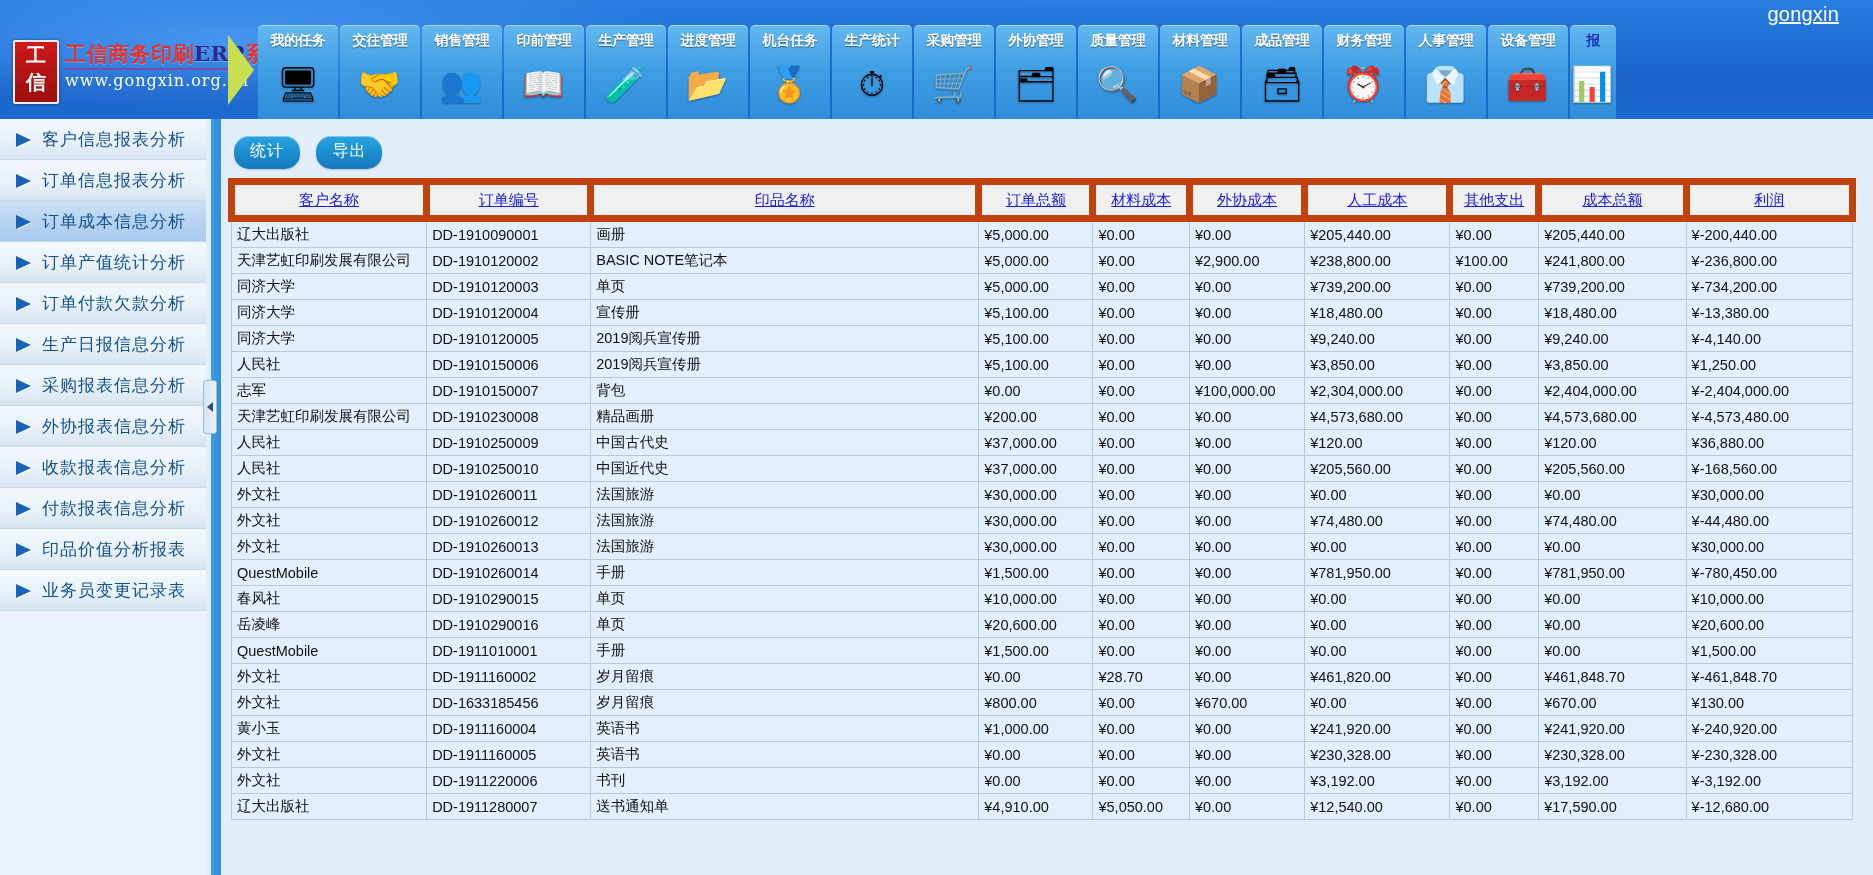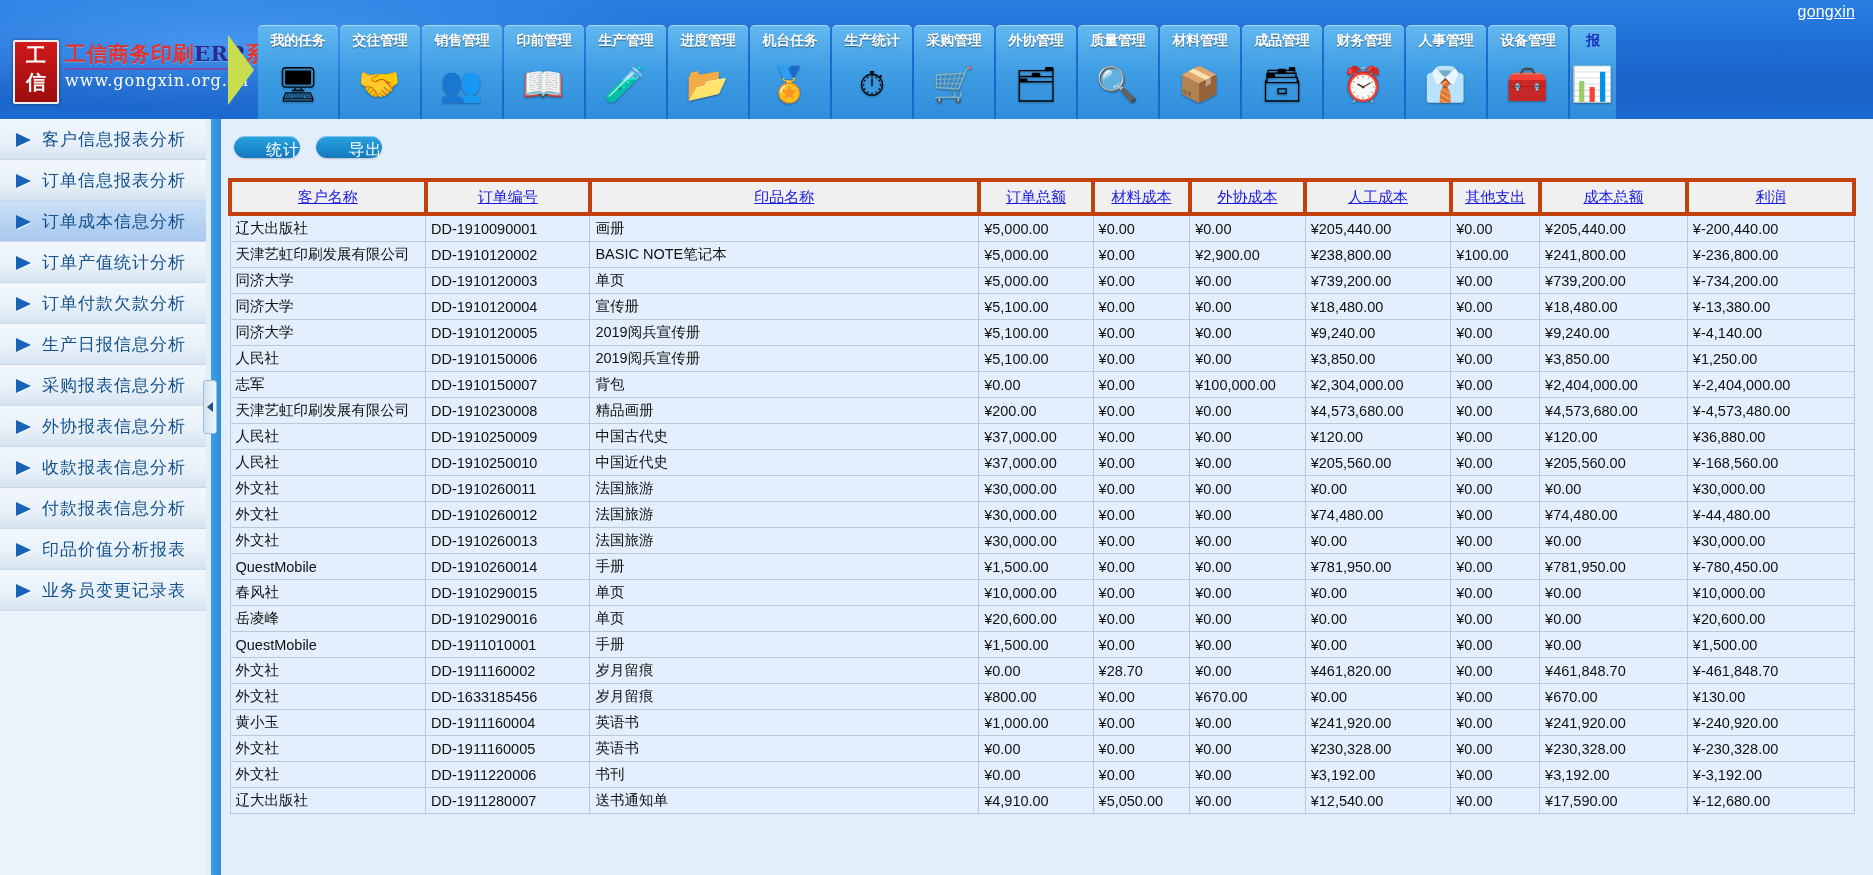--- a/index.html
+++ b/index.html
@@ -12,21 +12,21 @@
   .topbar{
     position:absolute;left:0;top:0;width:1873px;height:119px;
     background:linear-gradient(180deg,#2a7fe0 0%,#1f6fd6 35%,#1a63c8 70%,#1c6ad0 100%);
     overflow:hidden;
   }
   .topbar:before{
     content:"";position:absolute;left:0;top:0;width:760px;height:119px;
     background:radial-gradient(ellipse at 30% 35%, rgba(90,170,255,.65) 0%, rgba(40,120,225,0) 62%);
   }
   .userlink{
-    position:absolute;right:18px;top:3px;color:#ffffff;font-size:16px;
+    position:absolute;right:34px;top:3px;color:#ffffff;font-size:20px;
     text-decoration:underline;letter-spacing:.2px;
   }
   .logo-wrap{position:absolute;left:10px;top:40px;width:240px;height:62px;}
   .logo-box{
     position:absolute;left:3px;top:0;width:42px;height:60px;
     background:linear-gradient(180deg,#cf1a1a,#9c0d0d);
     border:2px solid #efefef;border-radius:2px;
     color:#ffffff;font-family:"DejaVu Serif","Liberation Serif",serif;
     font-size:20px;line-height:27px;text-align:center;font-weight:bold;
     box-shadow:0 0 3px rgba(0,0,0,.5);
@@ -119,32 +119,32 @@
   .content{
     position:absolute;left:206px;top:119px;width:1667px;height:756px;
     background:#e2effb;
   }
   .blue-rail{
     position:absolute;left:5px;top:0;width:10px;height:756px;
     background:linear-gradient(90deg,#3f9ee4,#2f8ddb);
   }
   .toolbar{position:absolute;left:28px;top:17px;}
   .btn{
-    display:inline-block;width:66px;height:22px;line-height:30px;text-align:right;
+    display:inline-block;width:66px;height:33px;line-height:30px;text-align:center;
     background:linear-gradient(180deg,#2ba4e0 0%,#1b8ed0 50%,#1478bb 100%);
     color:#ffffff;font-size:16px;border-radius:15px;margin-right:12px;cursor:pointer;
     box-shadow:inset 0 1px 0 rgba(255,255,255,.4),0 1px 2px rgba(0,0,0,.2);
-    font-family:Liberation Mono, monospace;letter-spacing:1px;
+    font-family:Liberation Serif, serif;letter-spacing:1px;
   }
   table.grid{
     position:absolute;left:22px;top:59px;width:1628px;
     border-collapse:collapse;table-layout:fixed;background:#e3effc;
   }
   table.grid th{
-    height:30px;background:#f0f0f0;border:4px solid #c2410c;
+    height:30px;background:#f0f0f0;border:7px solid #c2410c;
     font-size:15px;font-weight:normal;padding:0 4px;
   }
   table.grid th a{color:#1a1ae0;text-decoration:underline;cursor:pointer;}
   table.grid td{
     height:23px;border:1px solid #b9c9dc;border-top:none;
     font-size:14.5px;color:#111111;padding:1px 5px;
     white-space:nowrap;overflow:hidden;text-overflow:ellipsis;
     background:#e3effc;
   }
   .c0{width:176px;} .c1{width:148px;} .c2{width:350px;}

